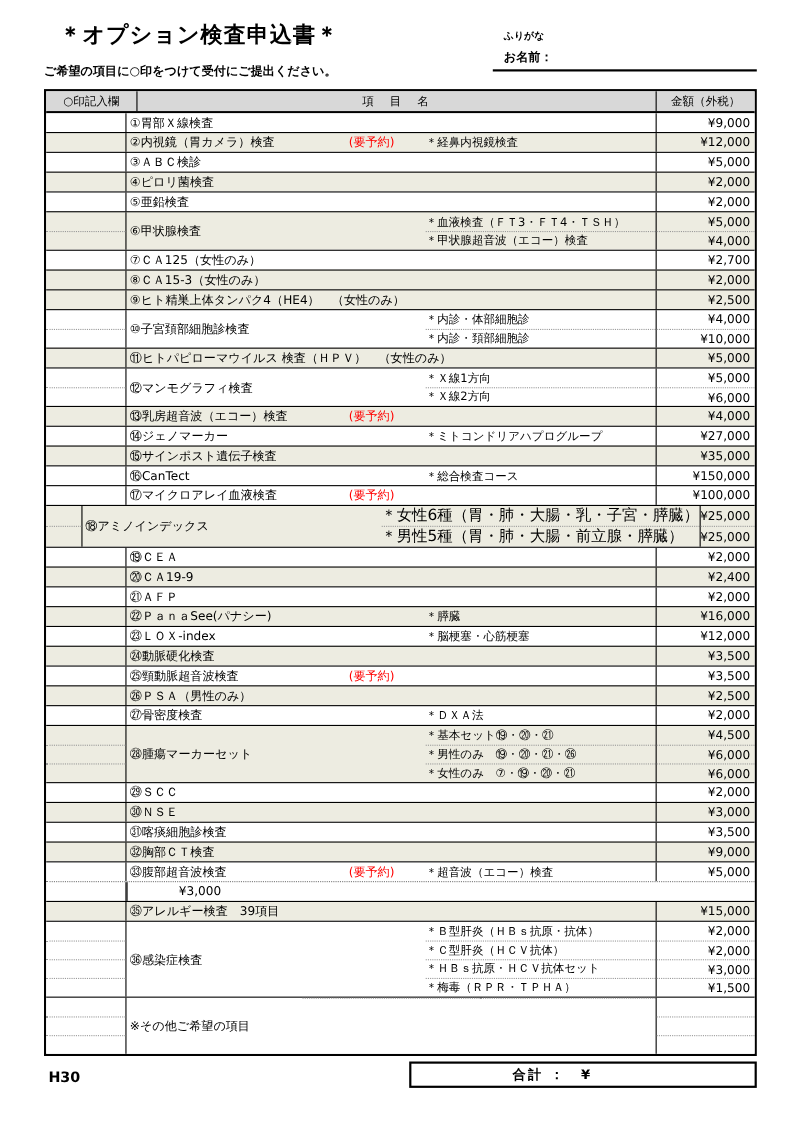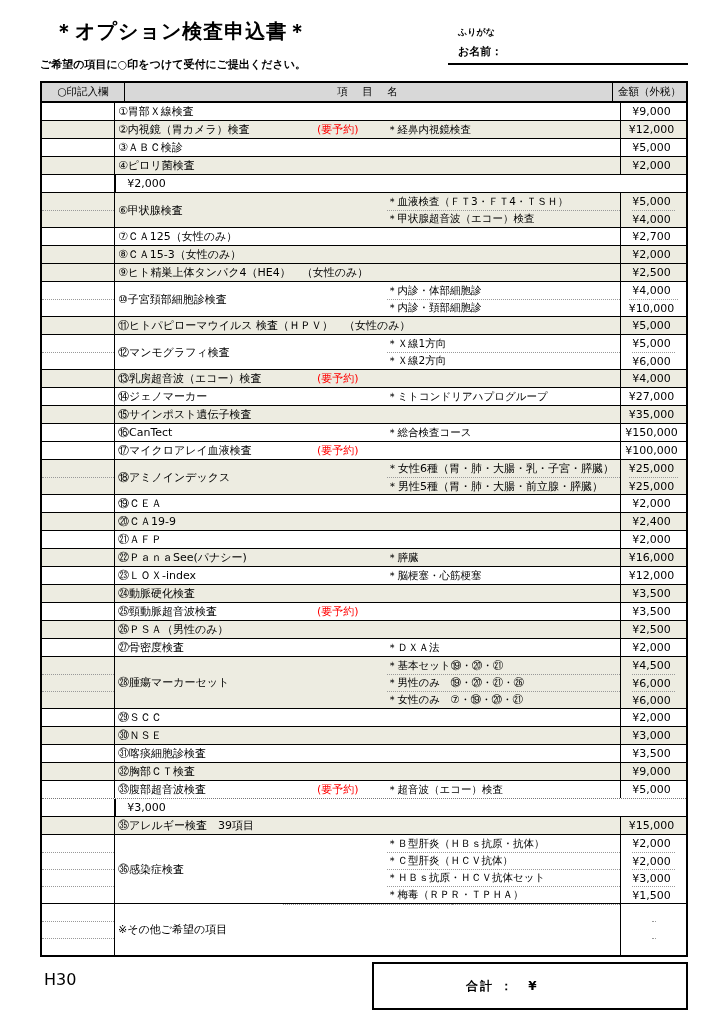--- a/index.html
+++ b/index.html
@@ -19,51 +19,51 @@
   .name-block { width: 240px; margin-top: 14px; }
   .furigana { font-size: 9px; font-weight: bold; padding-left: 10px; }
   .name-line { font-size: 11px; font-weight: bold; border-bottom: 2px solid #000; padding: 5px 0 4px 10px; }
 
   
   .tbl { border: 2px solid #000; margin-top: 9px; }
   .thead { display: flex; background: var(--header-bg, #d8d8d8); border-bottom: 2px solid #000; height: 20px; font-size: 10.5px; }
   .th { display: flex; align-items: center; justify-content: center; white-space: nowrap; }
   .th-mark { width: 83px; border-right: 1.5px solid #000; }
   .th-item { flex: 1; letter-spacing: 2px; }
-  .th-price { width: 74px; border-left: 1.5px solid #000; }
+  .th-price { width: 90px; border-left: 1.5px solid #000; }
 
   .group { display: flex; background: #fff; }
   .group + .group { border-top: 1px solid #000; }
   .group.dotted-top { border-top: 1px dotted #777; }
   .group.shaded { background: var(--shaded-row, #edece1); }
 
   .mark-col { width: 73px; border-right: 1.5px solid #000; display: flex; flex-direction: column; }
   .m-sub { flex: 1; min-height: 17px; }
   .m-sub + .m-sub { border-top: 1px dotted #999; }
 
   .center { flex: 1; display: flex; }
   .name-cell { width: 272px; position: relative; display: flex; align-items: center; padding-left: 3px; font-size: 11px; white-space: nowrap; }
   .note { position: absolute; left: 202px; color: var(--accent-red, #ff0000); font-size: 11px; }
   .subs { flex: 1; display: flex; flex-direction: column; }
   .sub { flex: 1; min-height: 17px; display: flex; align-items: center; font-size: 10.5px; white-space: nowrap; }
   .sub + .sub { border-top: 1px dotted #999; }
-  .sub .slabel.small { font-size: 11px; }
-
-  .price-col { width: 66px; border-left: 1.5px solid #000; display: flex; flex-direction: column; align-items: center; }
+  .sub .slabel.small { font-size: 14px; }
+
+  .price-col { width: 90px; border-left: 1.5px solid #000; display: flex; flex-direction: column; }
   .p-sub { flex: 1; min-height: 17px; display: flex; align-items: center; justify-content: flex-end; padding-right: 4px; font-size: 11px; white-space: nowrap; }
   .p-sub + .p-sub { border-top: 1px dotted #999; }
 
   .wide-col { flex: 1; display: flex; flex-direction: row; }
   .w-sub { flex: 1; min-height: 17px; display: flex; align-items: center; padding-left: 3px; font-size: 11px; white-space: nowrap; }
   .w-sub + .w-sub { border-top: 1px dotted #999; }
 
   
   .footer { display: flex; align-items: flex-start; margin-top: 5px; }
-  .h30 { font-size: 16px; padding-left: 4px; margin-top: 8px; }
-  .total-box { margin-left: auto; width: 316px; height: 48px; border: 2px solid #000; display: flex; align-items: center; font-size: 12px; font-weight: bold; padding-left: 92px; letter-spacing: 2px; }
+  .h30 { font-size: 13px; padding-left: 4px; margin-top: 8px; font-weight: bold; }
+  .total-box { margin-left: auto; width: 316px; height: 24px; border: 2px solid #000; display: flex; align-items: center; font-size: 12px; font-weight: bold; padding-left: 92px; letter-spacing: 2px; }
 </style>
 </head>
 <body>
 
 <div class="page">
 
   <div class="hdr">
     <div class="hdr-left">
       <div class="title">＊オプション検査申込書＊</div>
       <div class="subtitle">ご希望の項目に○印をつけて受付にご提出ください。</div>
@@ -147,20 +147,28 @@
             </div>
           </div>
           <div class="price-col">
             <div class="p-sub">¥2,000</div>
           </div>
         </div>
         <div class="group">
           <div class="mark-col">
             <div class="m-sub"></div>
           </div>
+          <div class="center">
+            <div class="name-cell">
+              <span>⑤亜鉛検査</span>
+            </div>
+            <div class="subs">
+              <div class="sub"></div>
+            </div>
+          </div>
           <div class="price-col">
             <div class="p-sub">¥2,000</div>
           </div>
         </div>
         <div class="group shaded">
           <div class="mark-col">
             <div class="m-sub"></div>
             <div class="m-sub"></div>
           </div>
           <div class="center">

